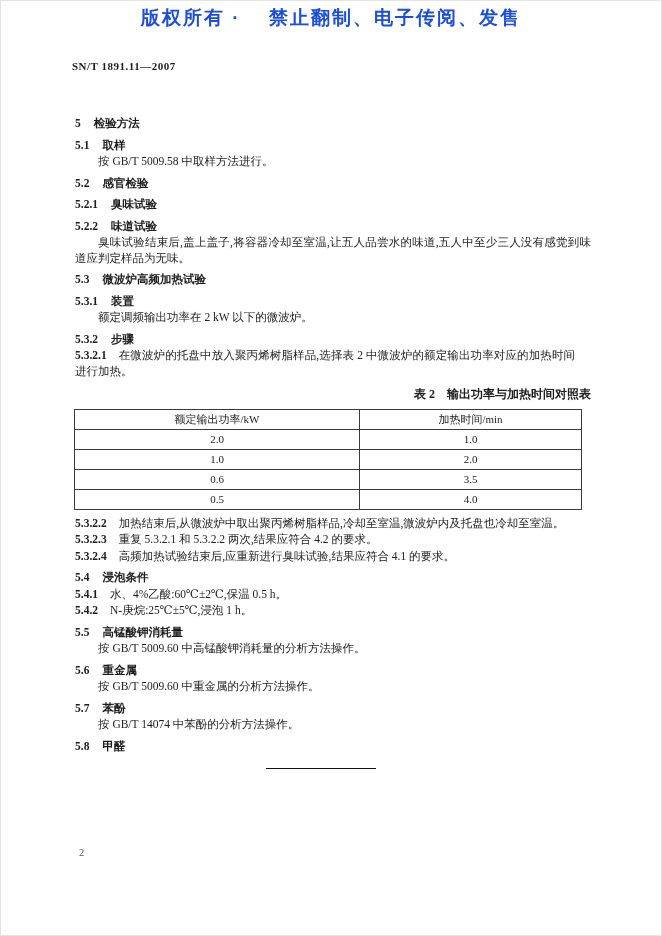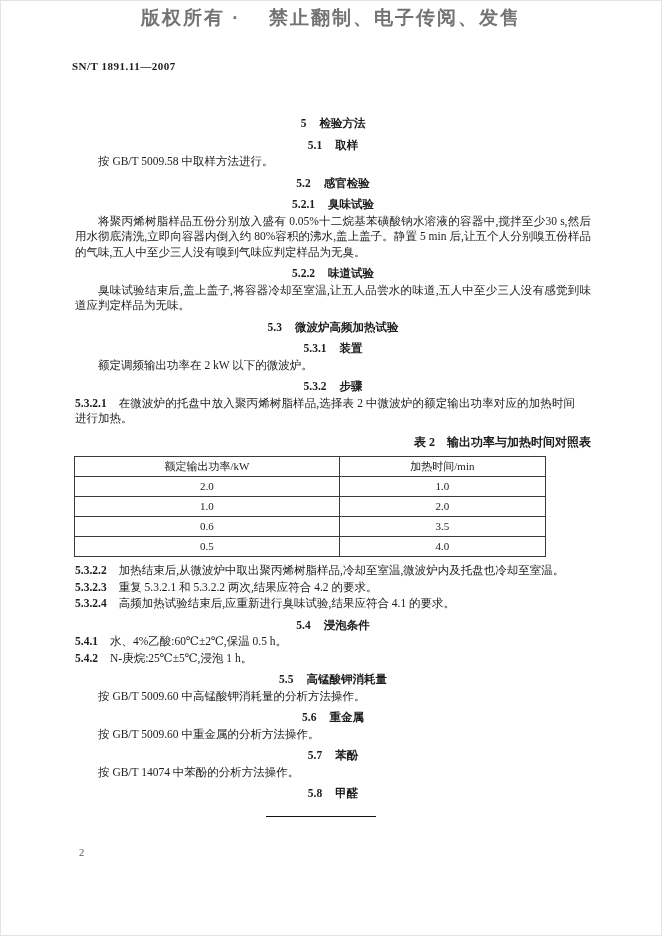--- a/index.html
+++ b/index.html
@@ -32,41 +32,40 @@
     letter-spacing:0.5px;
   }
   .doc-body{
     position:absolute;left:75px;top:110px;width:516px;
     font-size:11.5px;
     line-height:15.5px;
   }
   .heading{
     font-weight:bold;
     margin:6px 0 1px 0;
-    text-align:center;
   }
   .heading .cnum{margin-right:13px;}
   .para{
     margin:0;
     text-align:justify;
   }
   .para.indent{text-indent:2em;}
   .para.clause{text-indent:0;margin:1px 16px 0 0;}
   .cnum{font-weight:bold;}
   .para.clause .cnum{margin-right:12px;}
   .tablewrap{margin:3px 0 6px 0;}
   .tcaption{
     text-align:right;
     font-weight:bold;
     margin:8px 0 6px 0;
     font-size:12px;
   }
   .tcaption .tcap-title{margin-left:12px;}
   table.powertable{
-    width:472px;
+    width:508px;
     margin-left:-1px;
     border-collapse:collapse;
     border:1.6px solid #2b2b2b;
     font-size:11px;
   }
   table.powertable th, table.powertable td{
     border:1px solid #3a3a3a;
     text-align:center;
     font-weight:normal;
     height:19px;
@@ -83,29 +82,28 @@
   .pagenum{
     position:absolute;left:79px;top:847px;
     font-size:10.5px;
     color:#555;
   }
 </style>
 </head>
 <body>
 
 <div class="page">
-  <div class="copyright" style="color: #737373;">版权所有 ·　 禁止翻制、电子传阅、发售</div>
+  <div class="copyright" style="color: #1d4ed8;">版权所有 ·　 禁止翻制、电子传阅、发售</div>
   <div class="docnum">SN/T 1891.11—2007</div>
   <main class="doc-body" id="doc-body">
       <div class="heading"><span class="cnum">5</span><span class="ctitle">检验方法</span></div>
       <div class="heading"><span class="cnum">5.1</span><span class="ctitle">取样</span></div>
       <p class="para indent">按 GB/T 5009.58 中取样方法进行。</p>
       <div class="heading"><span class="cnum">5.2</span><span class="ctitle">感官检验</span></div>
       <div class="heading"><span class="cnum">5.2.1</span><span class="ctitle">臭味试验</span></div>
-      <p class="para indent">将聚丙烯树脂样品五份分别放入盛有 0.05%十二烷基苯磺酸钠水溶液的容器中,搅拌至少30 s,然后用水彻底清洗,立即向容器内倒入约 80%容积的沸水,盖上盖子。静置 5 min 后,让五个人分别嗅五份样品的气味,五人中至少三人没有嗅到气味应判定样品为无臭。</p>
       <div class="heading"><span class="cnum">5.2.2</span><span class="ctitle">味道试验</span></div>
       <p class="para indent">臭味试验结束后,盖上盖子,将容器冷却至室温,让五人品尝水的味道,五人中至少三人没有感觉到味道应判定样品为无味。</p>
       <div class="heading"><span class="cnum">5.3</span><span class="ctitle">微波炉高频加热试验</span></div>
       <div class="heading"><span class="cnum">5.3.1</span><span class="ctitle">装置</span></div>
       <p class="para indent">额定调频输出功率在 2 kW 以下的微波炉。</p>
       <div class="heading"><span class="cnum">5.3.2</span><span class="ctitle">步骤</span></div>
       <p class="para clause"><span class="cnum">5.3.2.1</span><span class="ctext">在微波炉的托盘中放入聚丙烯树脂样品,选择表 2 中微波炉的额定输出功率对应的加热时间进行加热。</span></p>
       <div class="tablewrap">
         <div class="tcaption"><span class="tcap-label">表 2</span><span class="tcap-title">输出功率与加热时间对照表</span></div>
         <table class="powertable">

